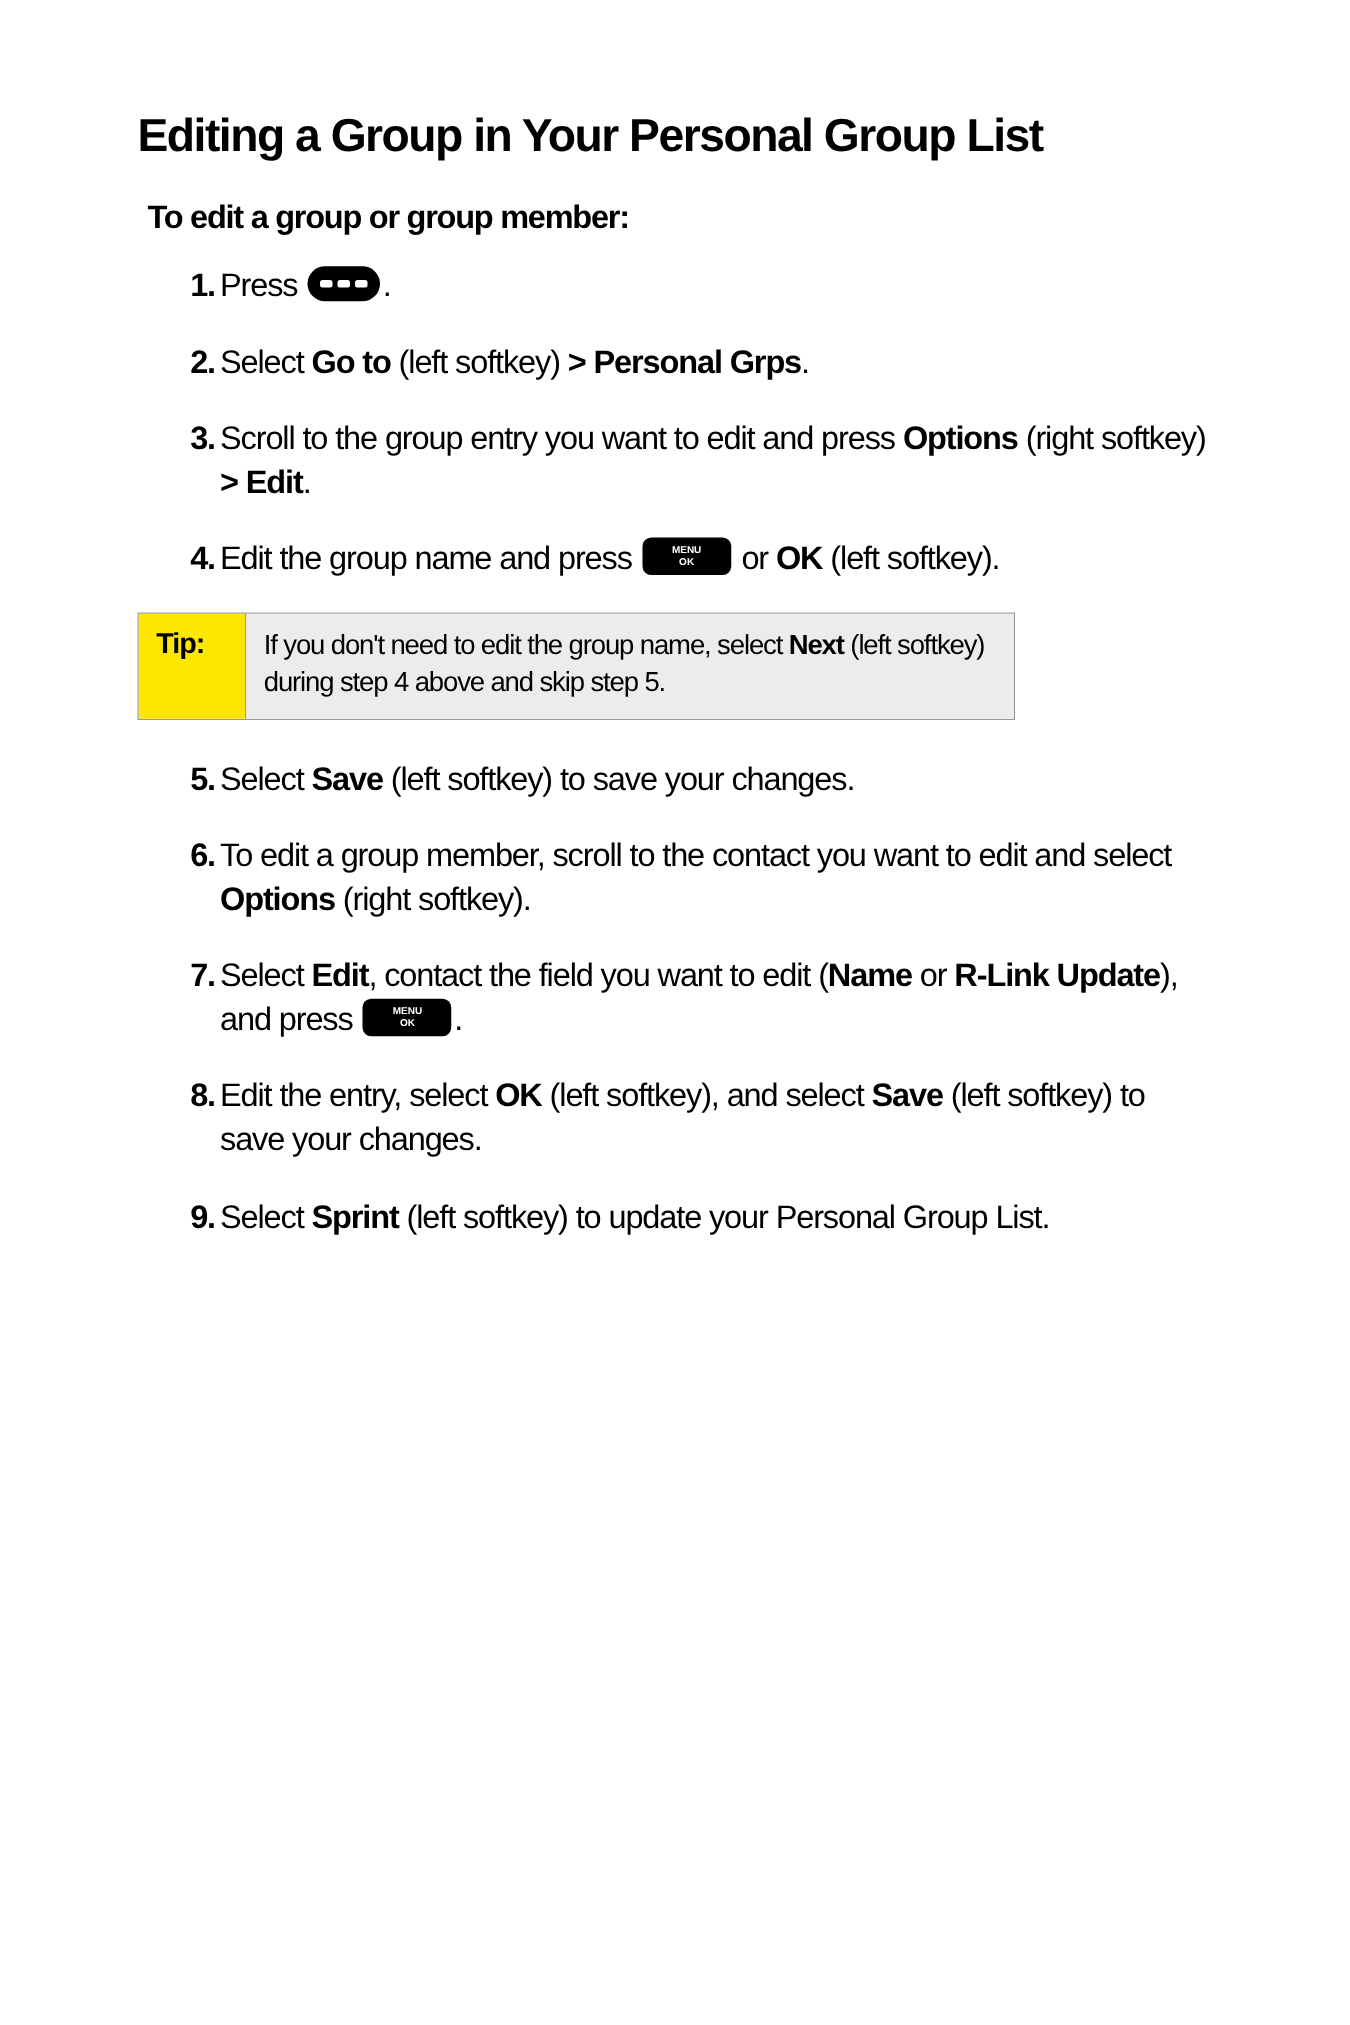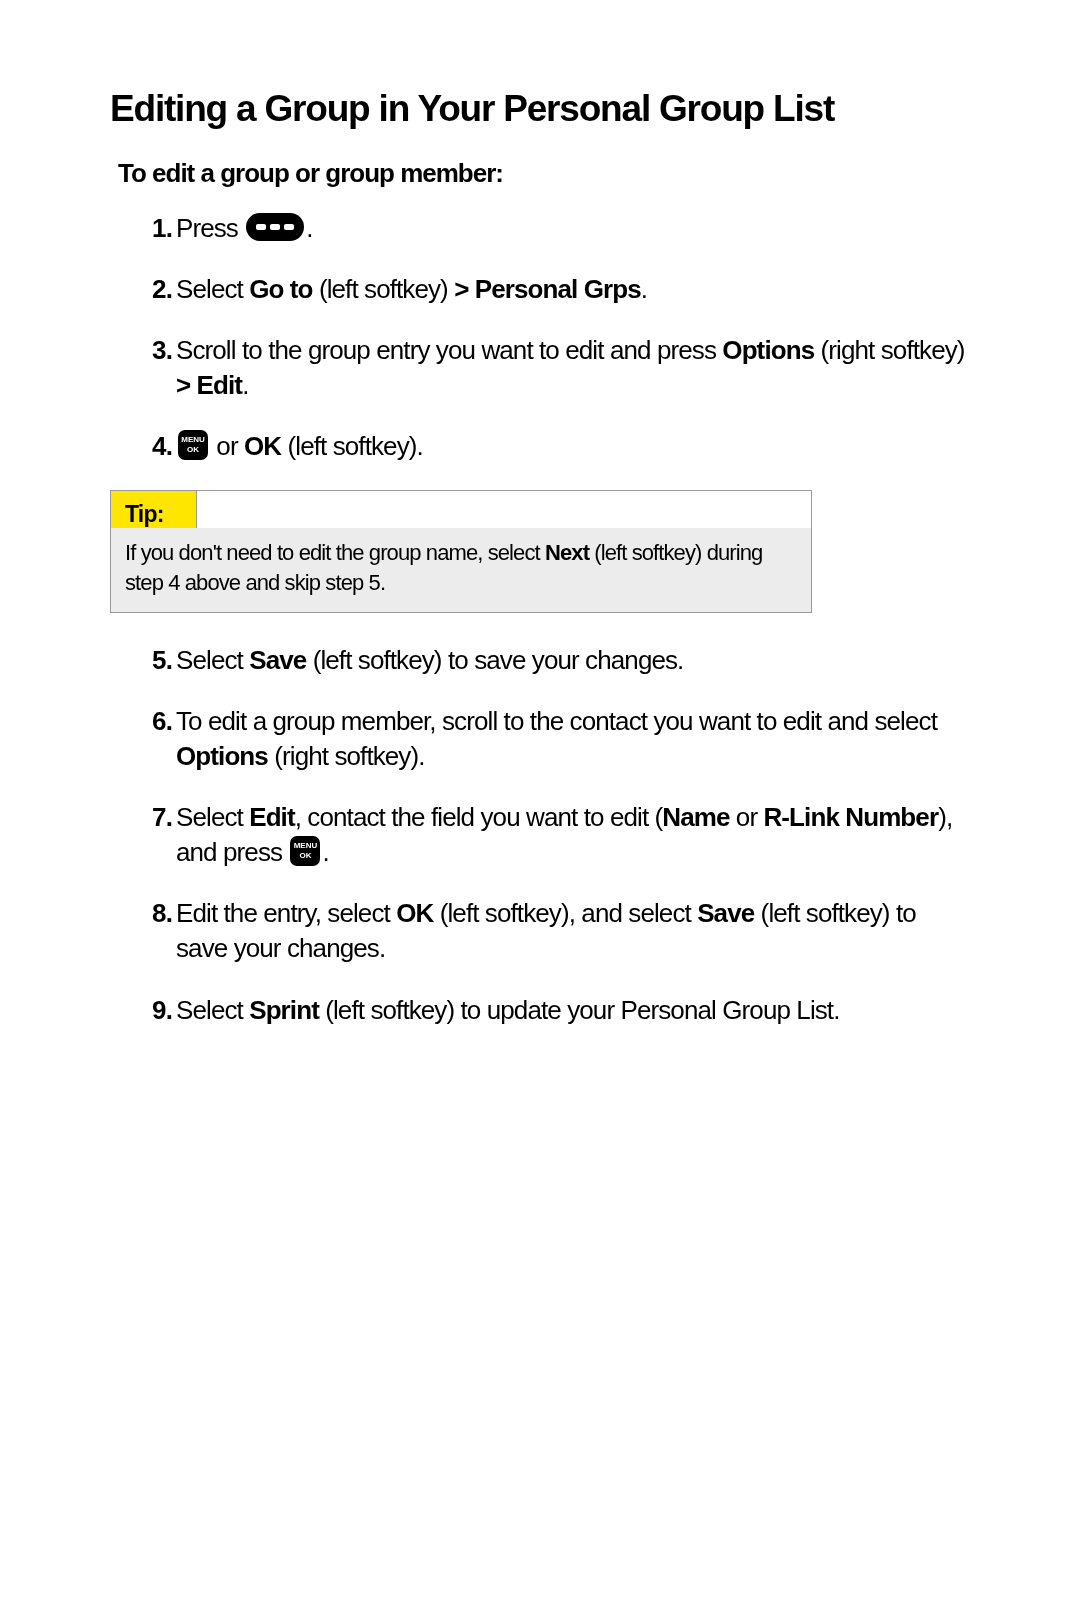--- a/index.html
+++ b/index.html
@@ -81,31 +81,31 @@
     background: #000;
     border-radius: 7px;
     position: relative;
     margin: 0 2px;
     color: #fff;
     font-size: 8px;
     line-height: 8px;
     text-align: center;
     font-weight: 700;
     letter-spacing: 0;
+    padding-left: 41px;
   }
   .key-menu .t1 { position:absolute; top:6px; left:0; right:0; font-size:8px;}
   .key-menu .t2 { position:absolute; top:16px; left:0; right:0; font-size:8px;}
 
   
   .tipbox {
     display: flex;
     border: 1px solid #999;
     margin: 4px 0 30px 0;
     width: 700px;
-    flex-direction: column;
   }
   .tipbox .label {
     background: #ffe600;
     width: 86px;
     flex-shrink: 0;
     box-sizing: border-box;
     padding: 10px 0 0 14px;
     font-weight: 700;
     font-size: 23px;
     border-right: 1px solid #999;
@@ -151,21 +151,21 @@
       <span>Select </span><span class="b">Go to</span><span> (left softkey) </span><span class="b">&gt; Personal Grps</span><span>.</span>
     </li>
 
     <li>
       <span class="num">3.</span>
       <span>Scroll to the group entry you want to edit and press </span><span class="b">Options</span><span> (right softkey) </span><span class="b">&gt; Edit</span><span>.</span>
     </li>
 
     <li>
       <span class="num">4.</span>
-      <span class="key-menu"><span class="t1">MENU</span><span class="t2">OK</span></span><span> or </span><span class="b">OK</span><span> (left softkey).</span>
+      <span>Edit the group name and press </span><span class="key-menu"><span class="t1">MENU</span><span class="t2">OK</span></span><span> or </span><span class="b">OK</span><span> (left softkey).</span>
     </li>
 
   </ol>
 
   <div class="tipbox">
     <div class="label">Tip:</div>
     <div class="body">
       <span>If you don't need to edit the group name, select </span><span class="b">Next</span><span> (left softkey) during step 4 above and skip step 5.</span>
     </div>
   </div>
@@ -177,21 +177,21 @@
       <span>Select </span><span class="b">Save</span><span> (left softkey) to save your changes.</span>
     </li>
 
     <li>
       <span class="num">6.</span>
       <span>To edit a group member, scroll to the contact you want to edit and select </span><span class="b">Options</span><span> (right softkey).</span>
     </li>
 
     <li>
       <span class="num">7.</span>
-      <span>Select </span><span class="b">Edit</span><span>, contact the field you want to edit (</span><span class="b">Name</span><span> or </span><span class="b">R-Link Number</span><span>), and press </span><span class="key-menu"><span class="t1">MENU</span><span class="t2">OK</span></span><span>.</span>
+      <span>Select </span><span class="b">Edit</span><span>, contact the field you want to edit (</span><span class="b">Name</span><span> or </span><span class="b">R-Link Update</span><span>), and press </span><span class="key-menu"><span class="t1">MENU</span><span class="t2">OK</span></span><span>.</span>
     </li>
 
     <li>
       <span class="num">8.</span>
       <span>Edit the entry, select </span><span class="b">OK</span><span> (left softkey), and select </span><span class="b">Save</span><span> (left softkey) to save your changes.</span>
     </li>
 
     <li>
       <span class="num">9.</span>
       <span>Select </span><span class="b">Sprint</span><span> (left softkey) to update your Personal Group List.</span>

